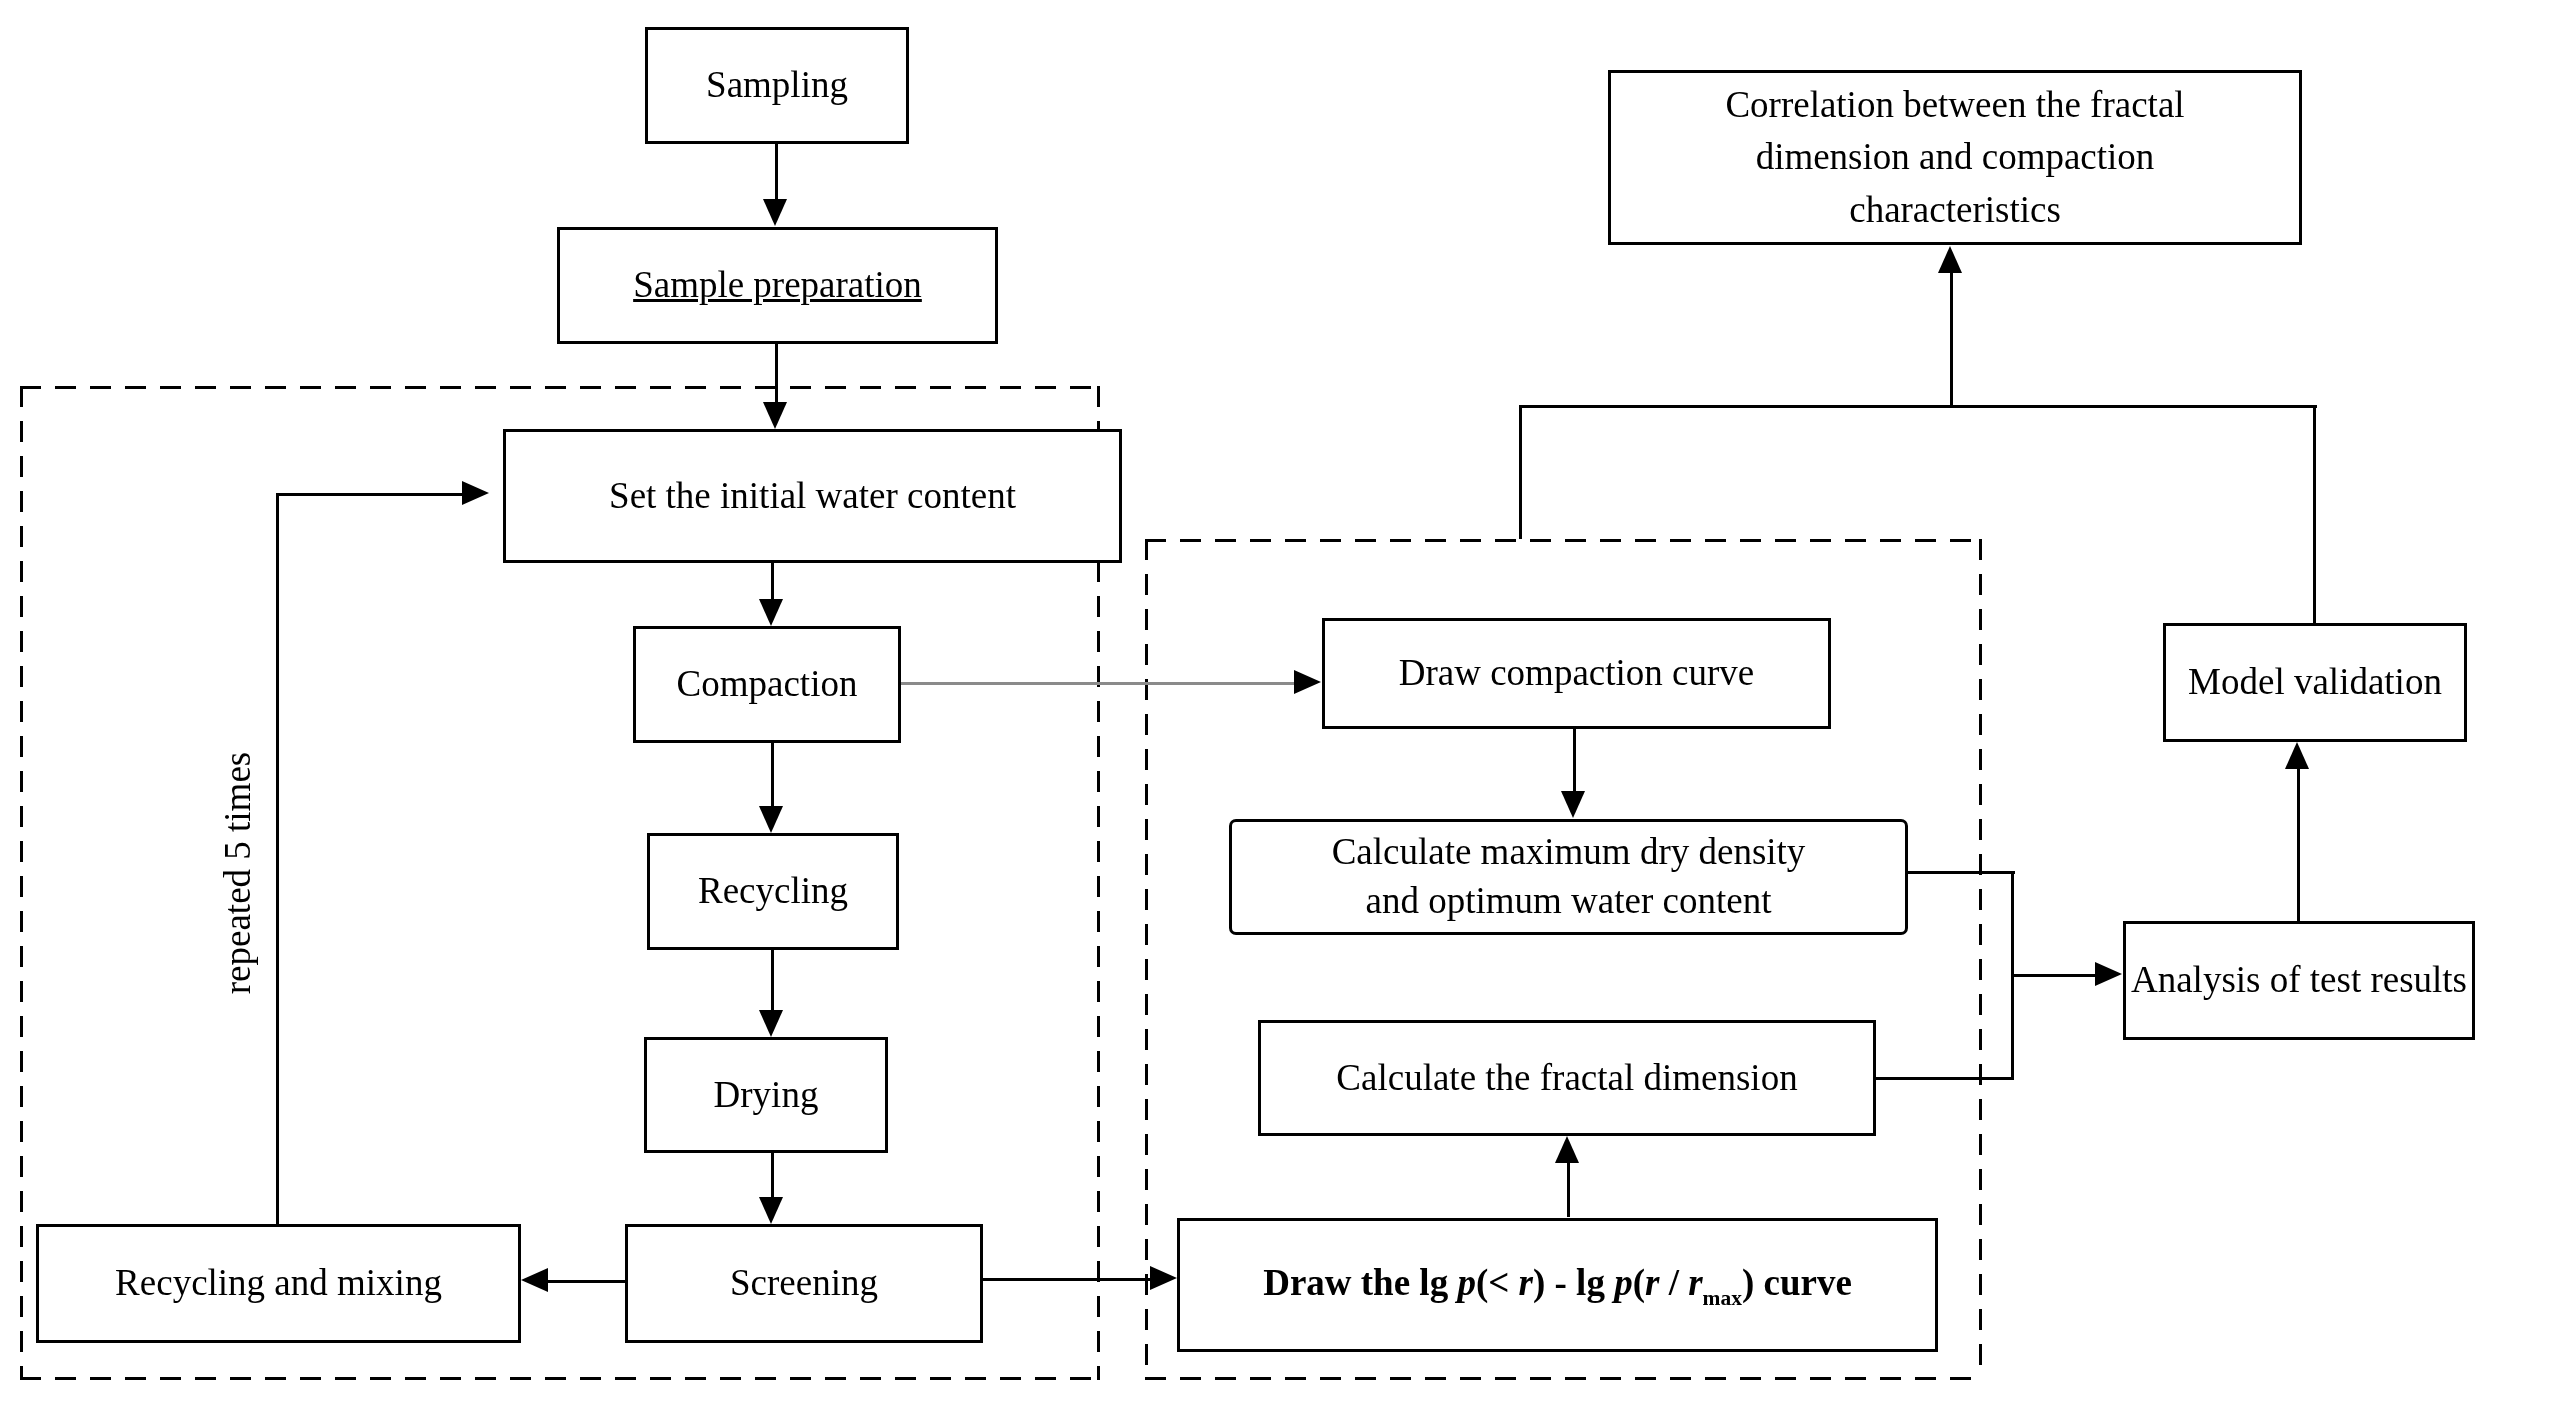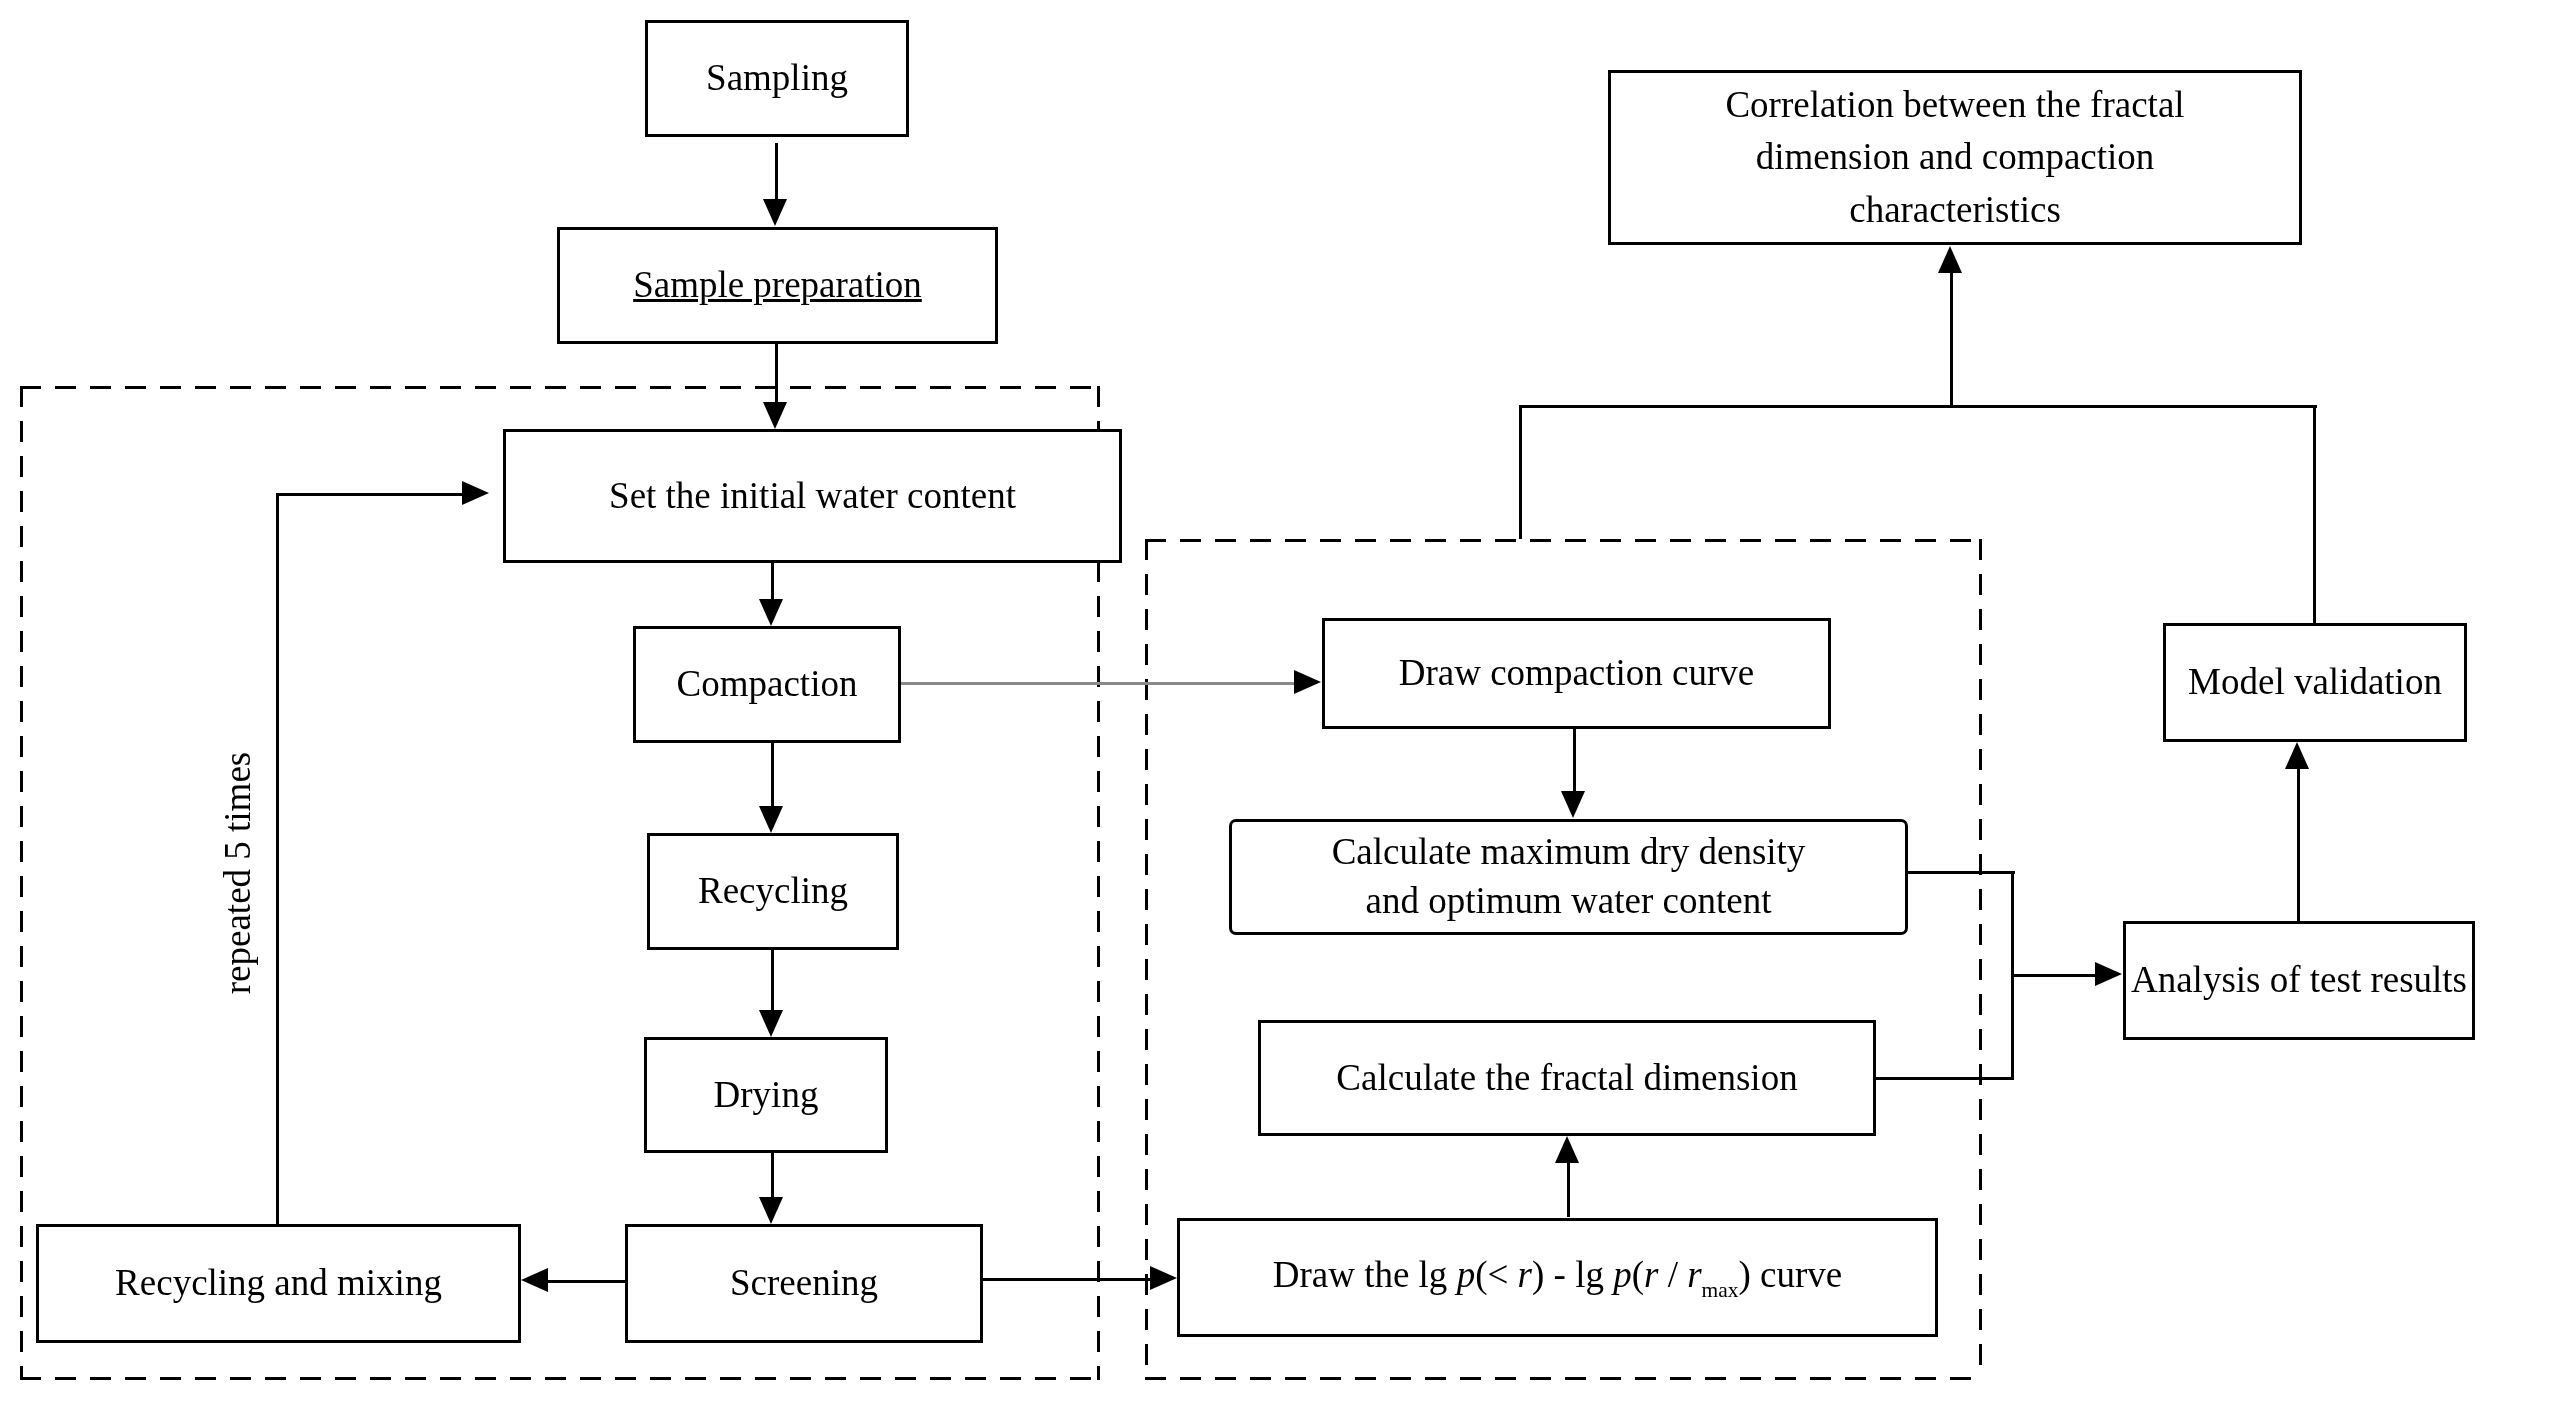--- a/index.html
+++ b/index.html
@@ -112,21 +112,21 @@
   <div class="vline" style="left:2297px;top:769px;height:152px;"></div>
   <div class="arr up" style="left:2285px;top:742px;"></div>
 
   <div class="vline" style="left:2313px;top:407px;height:216px;"></div>
   <div class="hline" style="left:1519px;top:405px;width:798px;"></div>
   <div class="vline" style="left:1519px;top:407px;height:132px;"></div>
 
   <div class="vline" style="left:1950px;top:273px;height:134px;"></div>
   <div class="arr up" style="left:1938px;top:246px;"></div>
 
-  <div class="box" style="left:645px;top:20px;width:264px;height:117px;">
+  <div class="box" style="left:645px;top:27px;width:264px;height:117px;">
     <span>Sampling</span>
   </div>
 
   <div class="box" style="left:557px;top:227px;width:441px;height:117px;text-decoration:underline;">
     <span>Sample preparation</span>
   </div>
 
   <div class="box" style="left:489px;top:429px;width:619px;height:134px;margin-left:14px;">
     <span>Set the initial water content</span>
   </div>
@@ -159,21 +159,21 @@
 
   <div class="box" style="left:1229px;top:819px;width:679px;height:116px;border-radius:7px;">
     <div>Calculate maximum dry density</div>
     <div>and optimum water content</div>
   </div>
 
   <div class="box" style="left:1258px;top:1020px;width:618px;height:116px;">
     <span>Calculate the fractal dimension</span>
   </div>
 
-  <div class="box" style="left:1177px;top:1218px;width:761px;height:119px;flex-direction:row;">
+  <div class="box" style="left:1177px;top:1218px;width:761px;height:134px;flex-direction:row;font-weight:bold;">
     <span>
       <span>Draw the lg </span><span class="it">p</span><span>(&lt; </span><span class="it">r</span><span>) - lg </span><span class="it">p</span><span>(</span><span class="it">r</span><span> / </span><span class="it">r</span><span class="sb">max</span><span>) curve</span>
     </span>
   </div>
 
   <div class="box" style="left:1608px;top:70px;width:694px;height:175px;line-height:1.42;">
     <div>Correlation between the fractal</div>
     <div>dimension and compaction</div>
     <div>characteristics</div>
   </div>

